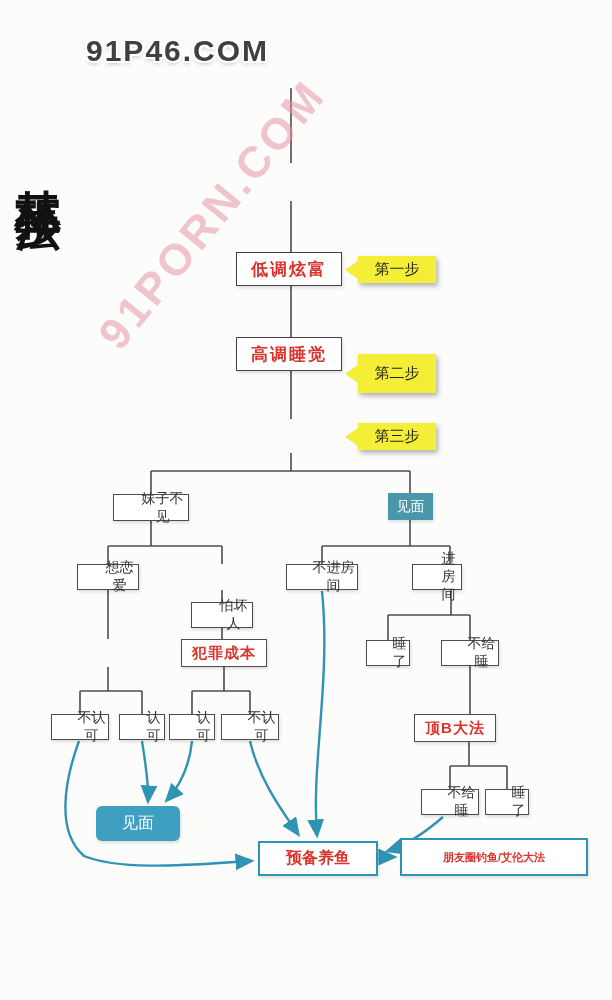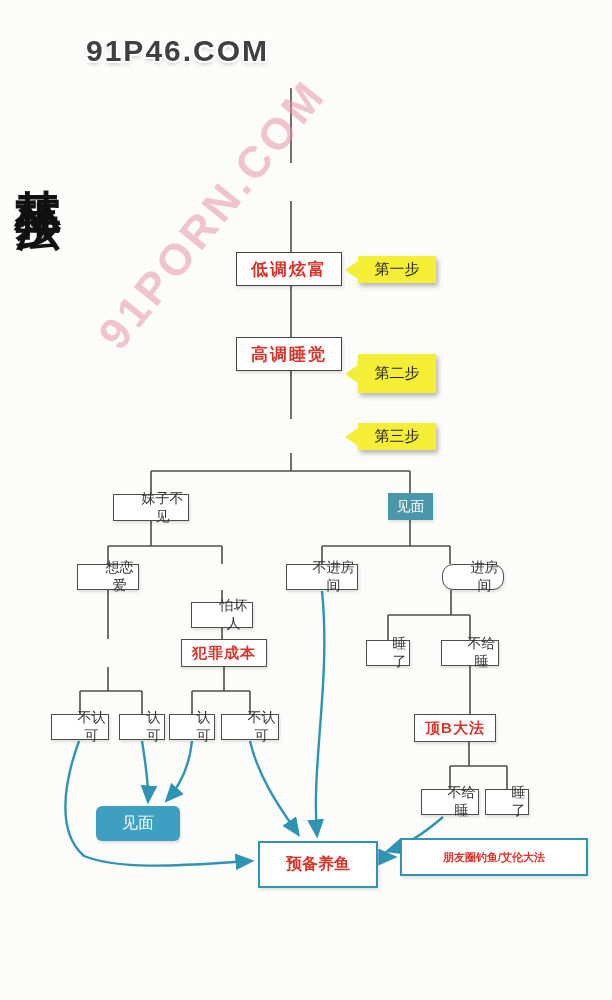--- a/index.html
+++ b/index.html
@@ -86,27 +86,27 @@
   <div class="node plain" style="left:191px;top:564px;width:62px;height:26px;margin-top:38px;">怕坏人</div>
 
   <div class="node red-sm" style="left:181px;top:639px;width:86px;height:28px;">犯罪成本</div>
 
   <div class="node plain" style="left:51px;top:714px;width:58px;height:26px;">不认可</div>
   <div class="node plain" style="left:119px;top:714px;width:46px;height:26px;">认可</div>
   <div class="node plain" style="left:169px;top:714px;width:46px;height:26px;">认可</div>
   <div class="node plain" style="left:221px;top:714px;width:58px;height:26px;">不认可</div>
 
   <div class="node plain" style="left:286px;top:564px;width:72px;height:26px;">不进房间</div>
-  <div class="node plain" style="left:442px;top:564px;width:62px;height:26px;border-radius:11px;">进房间</div>
+  <div class="node plain" style="left:412px;top:564px;width:50px;height:26px;">进房间</div>
 
   <div class="node plain" style="left:366px;top:640px;width:44px;height:26px;">睡了</div>
   <div class="node plain" style="left:441px;top:640px;width:58px;height:26px;">不给睡</div>
 
   <div class="node red-sm" style="left:414px;top:714px;width:82px;height:28px;">顶B大法</div>
 
   <div class="node plain" style="left:421px;top:789px;width:58px;height:26px;">不给睡</div>
   <div class="node plain" style="left:485px;top:789px;width:44px;height:26px;">睡了</div>
 
   <div class="node teal-round" style="left:96px;top:806px;width:84px;height:35px;">见面</div>
-  <div class="node teal-outline" style="left:258px;top:841px;width:120px;height:47px;">预备养鱼</div>
+  <div class="node teal-outline" style="left:258px;top:841px;width:120px;height:35px;">预备养鱼</div>
   <div class="node teal-outline" style="left:400px;top:838px;width:188px;height:38px;font-size:11px;">朋友圈钓鱼/艾伦大法</div>
 
 </div>
 
 </body></html>

